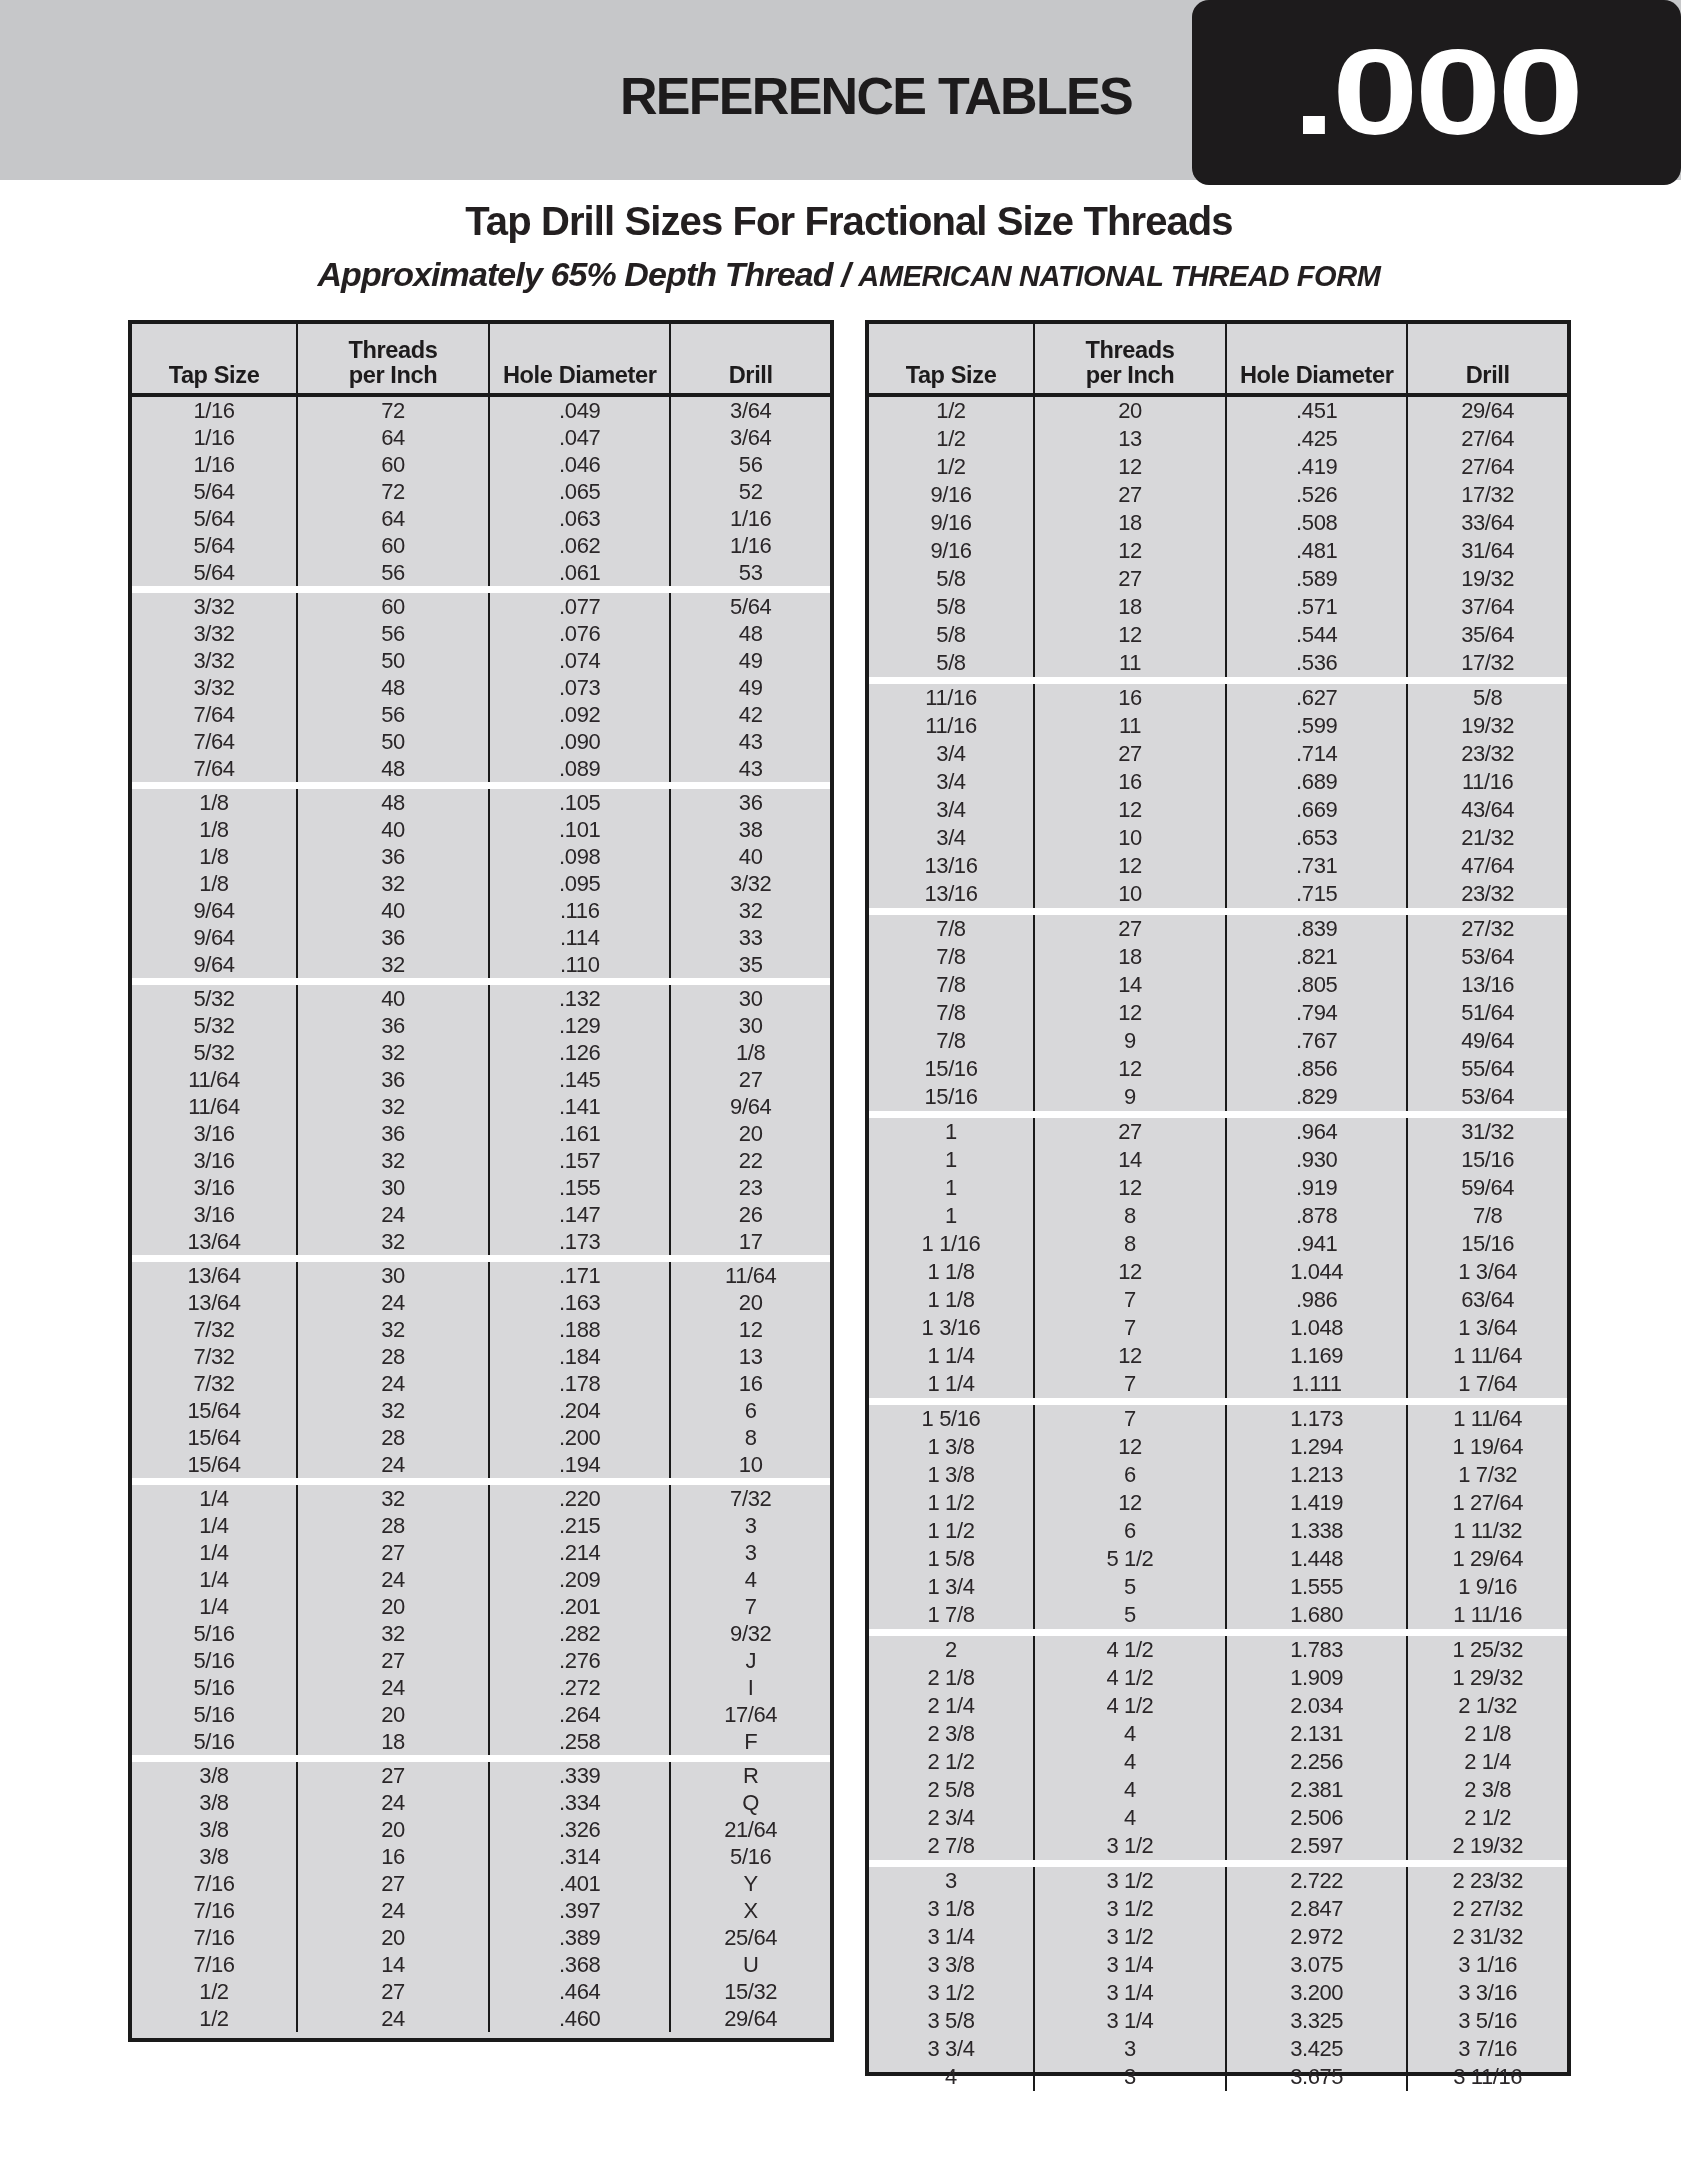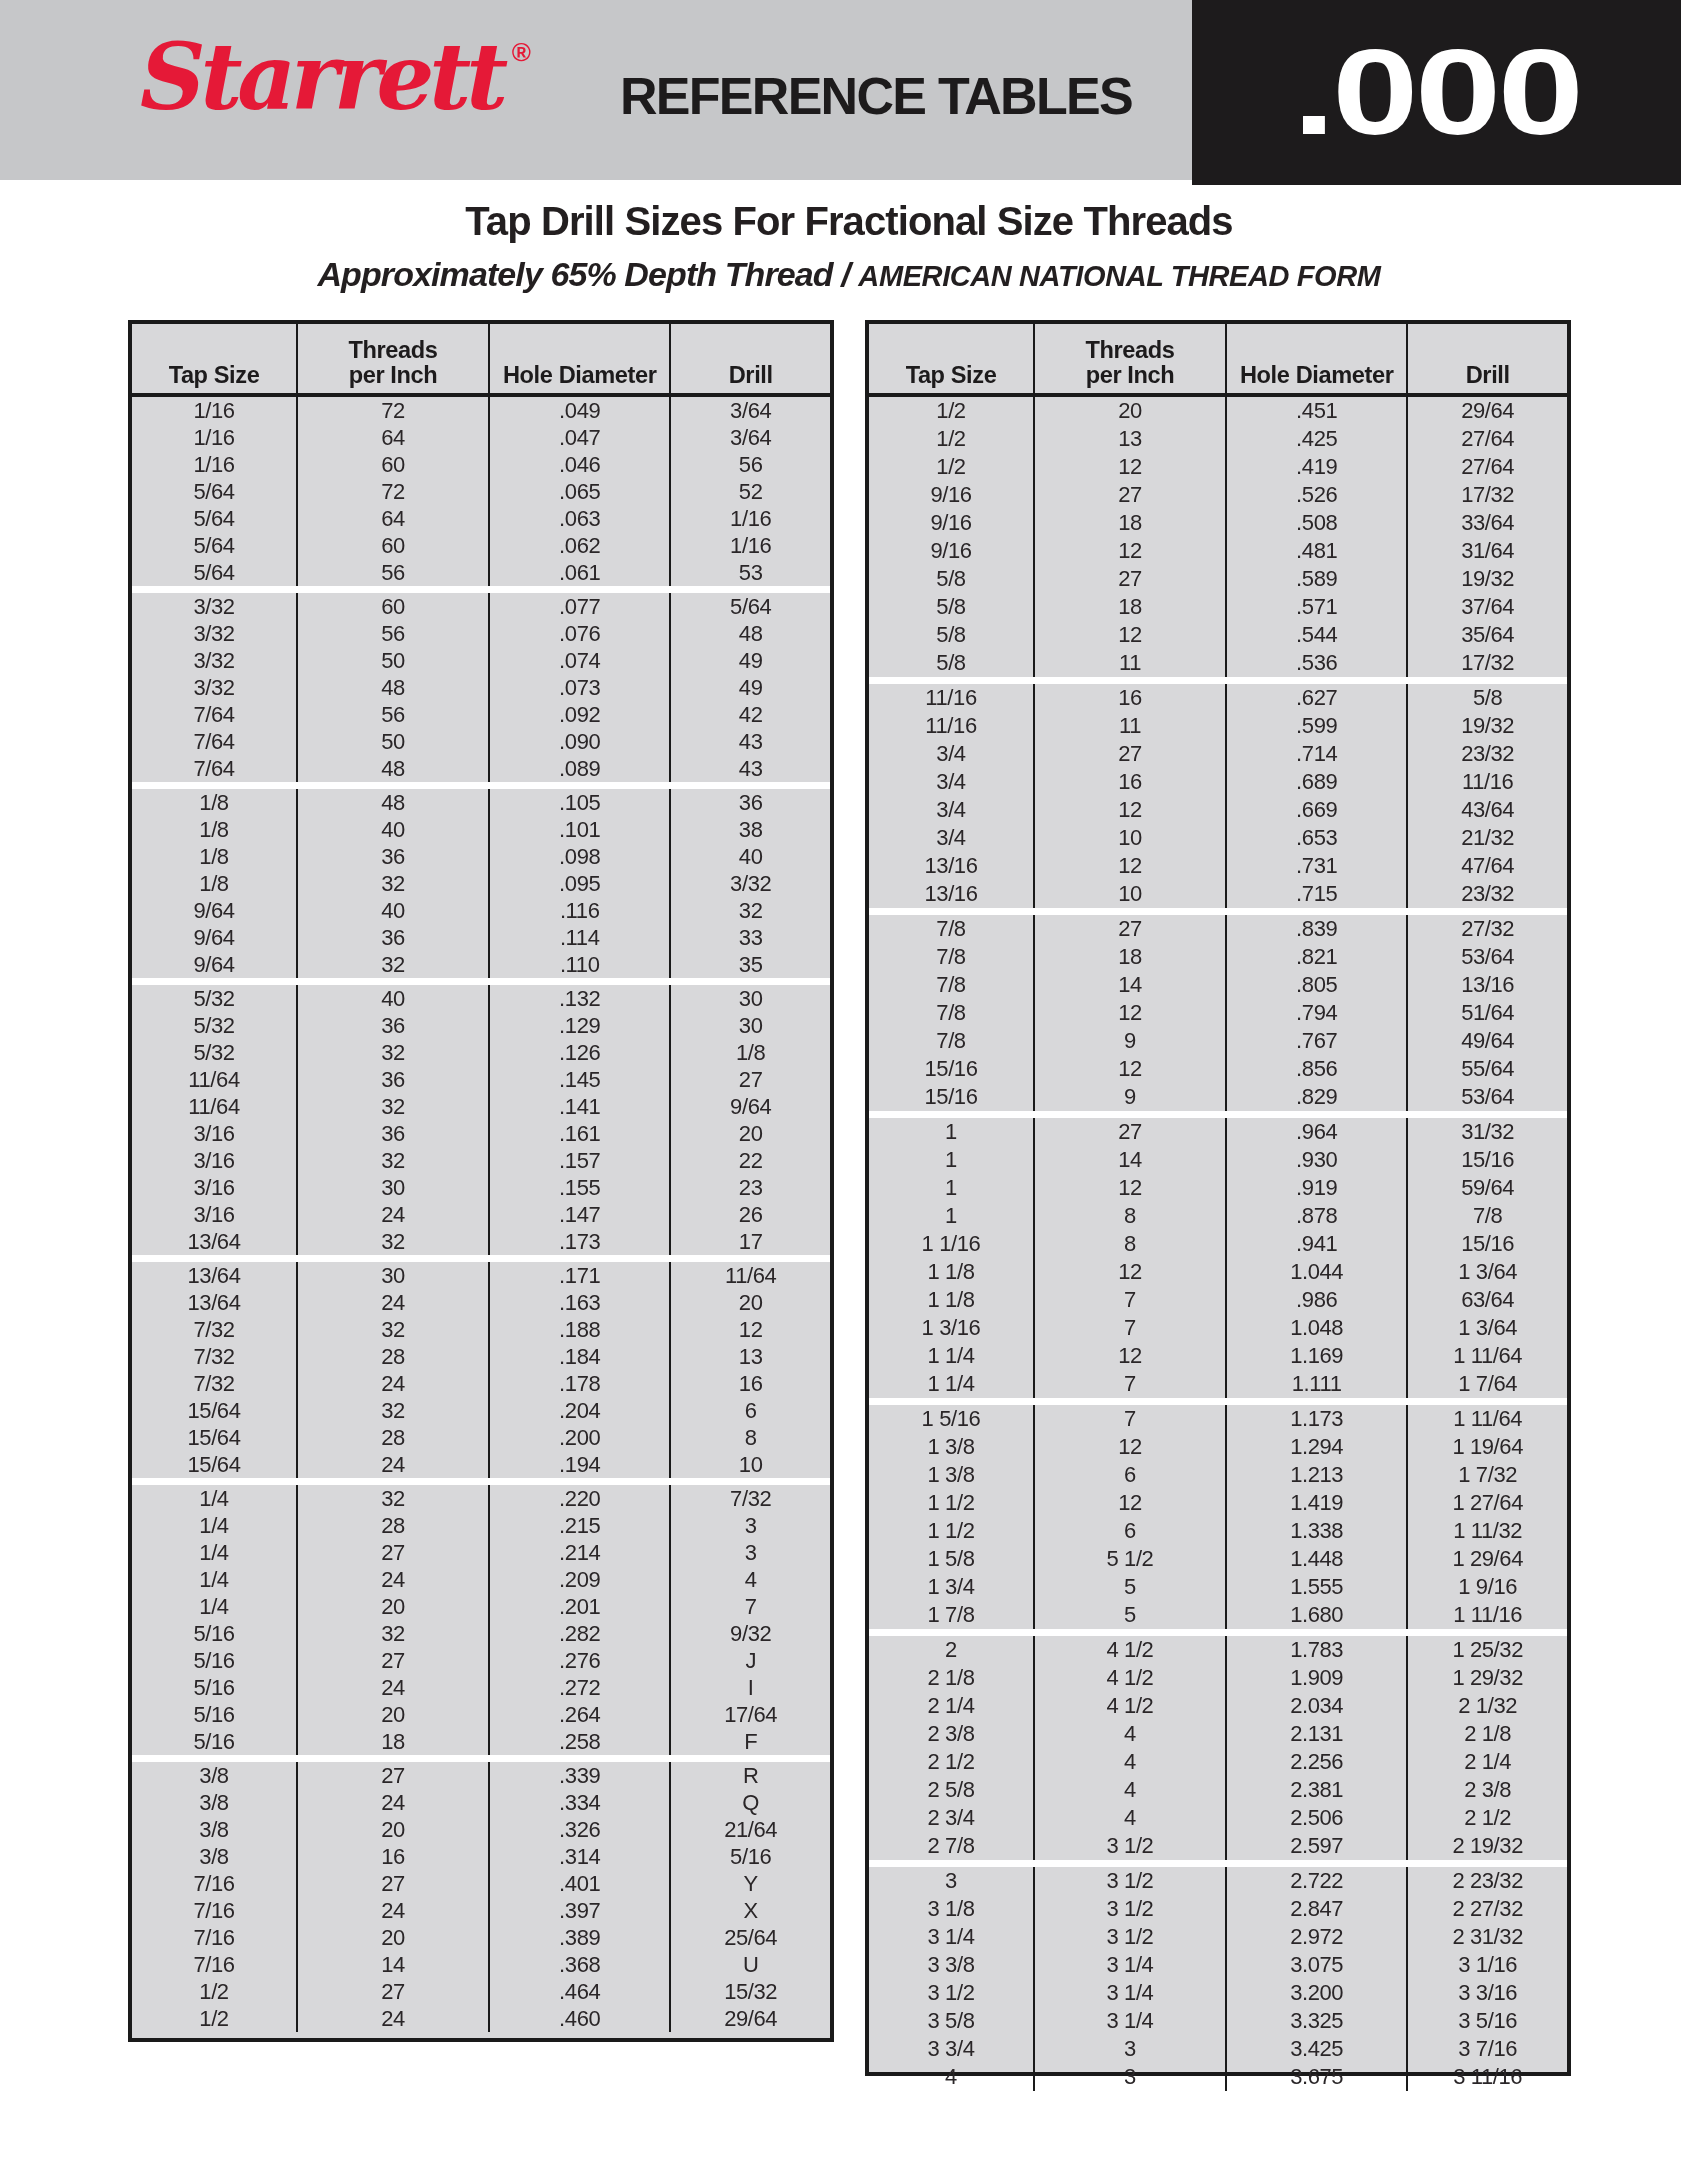--- a/index.html
+++ b/index.html
@@ -18,21 +18,21 @@
   .logo .reg{
     font-family:"Liberation Sans",sans-serif;font-style:normal;font-weight:bold;
     font-size:26px;letter-spacing:0;vertical-align:super;position:relative;top:-15.7px;left:8.7px;
   }
   .refttl{
     position:absolute;right:549px;top:66px;color:#1d1b1c;
     font-weight:bold;font-size:52px;letter-spacing:-1.7px;white-space:nowrap;
   }
   .codebox{
     position:absolute;left:1192px;top:0;width:489px;height:185px;background:#1d1b1c;
-    display:flex;align-items:center;justify-content:center;
+    display:flex;align-items:center;justify-content:center;border-radius:17px;
   }
   .codebox .code{
     color:#ffffff;font-weight:bold;font-size:121px;letter-spacing:-2.6px;
     transform:scaleX(1.28);transform-origin:center;line-height:1;
   }
   
   .pgtitle{
     position:absolute;left:0;top:199px;width:1698px;text-align:center;
     font-weight:bold;font-size:40px;color:#231f20;letter-spacing:-0.9px;
   }
@@ -64,21 +64,20 @@
     height:var(--rh);line-height:var(--rh);text-align:center;
     font-size:22px;letter-spacing:-0.4px;color:#2a2628;white-space:nowrap;
   }
   .grp .c:not(:nth-child(4n+1)){border-left:2.6px solid #1a1a1a;}
   .sep{height:7px;background:#ffffff;}
 </style>
 </head>
 <body>
 
 <div class="band">
-  <div class="logo"><span>Starrett</span><span class="reg">®</span></div>
   <div class="refttl">REFERENCE TABLES</div>
   <div class="codebox">
     <div class="code">.000</div>
   </div>
 </div>
 
 <div class="pgtitle">Tap Drill Sizes For Fractional Size Threads</div>
 <div class="pgsub"><span class="m">Approximately 65% Depth Thread / </span><span class="c">AMERICAN NATIONAL THREAD FORM</span></div>
 
 <div class="tbl left">

